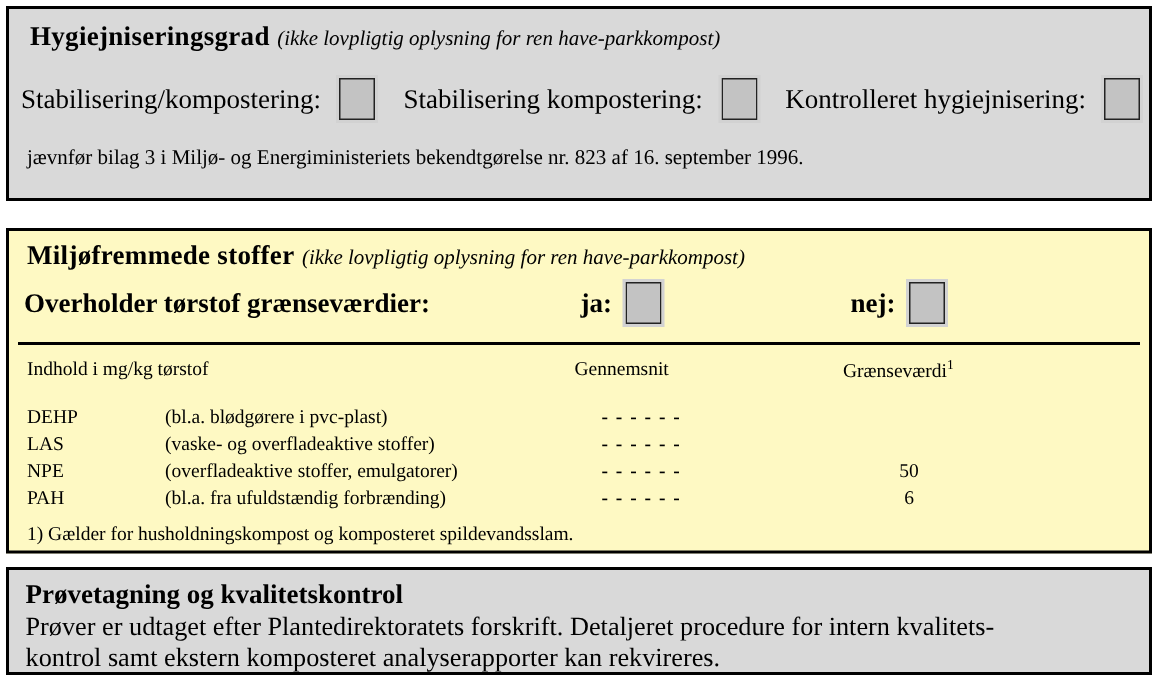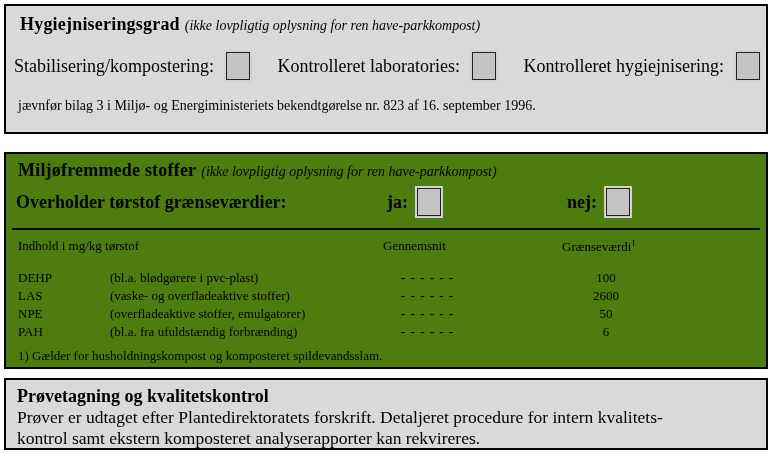--- a/index.html
+++ b/index.html
@@ -13,21 +13,21 @@
     position: relative;
   }
   .box {
     position: absolute;
     left: 4px;
     width: 764px;
     border: 2px solid #000000;
     box-sizing: border-box;
   }
   .box.gray { background: #d9d9d9; }
-  .box.white { background: #4d7c0f; }
+  .box.white { background: #fef9c3; }
 
   #box-hygiejnisering { top: 4px;   height: 130px; }
   #box-miljoe         { top: 152px; height: 217px; }
   #box-proeve         { top: 378px; height: 72px;  }
 
   .section-title {
     font-weight: bold;
     font-size: 18px;
     letter-spacing: 0.2px;
   }
@@ -123,21 +123,21 @@
 <div class="box gray" id="box-hygiejnisering">
   <div class="b1-title">
     <span class="section-title">Hygiejniseringsgrad</span><span class="title-note">(ikke lovpligtig oplysning for ren have-parkkompost)</span>
   </div>
   <div class="b1-options">
     <div class="opt-group">
       <span class="opt-label">Stabilisering/kompostering:</span>
       <span class="checkbox"></span>
     </div>
     <div class="opt-group">
-      <span class="opt-label">Kontrolleret laboratories:</span>
+      <span class="opt-label">Stabilisering kompostering:</span>
       <span class="checkbox"></span>
     </div>
     <div class="opt-group">
       <span class="opt-label">Kontrolleret hygiejnisering:</span>
       <span class="checkbox"></span>
     </div>
   </div>
   <div class="b1-footnote">jævnfør bilag 3 i Miljø- og Energiministeriets bekendtgørelse nr. 823 af 16. september 1996.</div>
 </div>
 
@@ -161,27 +161,25 @@
   <div class="tbl-row" id="tbl-header">
     <span class="c-name">Indhold i mg/kg tørstof</span>
     <span class="c-avg">Gennemsnit</span>
     <span class="c-limit hdr"><span>Grænseværdi</span><sup>1</sup></span>
   </div>
 
   <div class="tbl-row" id="row-0">
     <span class="c-name">DEHP</span>
     <span class="c-desc">(bl.a. blødgørere i pvc-plast)</span>
     <span class="c-avg dashes">- - - - - -</span>
-    <span class="c-limit">100</span>
   </div>
   <div class="tbl-row" id="row-1">
     <span class="c-name">LAS</span>
     <span class="c-desc">(vaske- og overfladeaktive stoffer)</span>
     <span class="c-avg dashes">- - - - - -</span>
-    <span class="c-limit">2600</span>
   </div>
   <div class="tbl-row" id="row-2">
     <span class="c-name">NPE</span>
     <span class="c-desc">(overfladeaktive stoffer, emulgatorer)</span>
     <span class="c-avg dashes">- - - - - -</span>
     <span class="c-limit">50</span>
   </div>
   <div class="tbl-row" id="row-3">
     <span class="c-name">PAH</span>
     <span class="c-desc">(bl.a. fra ufuldstændig forbrænding)</span>

